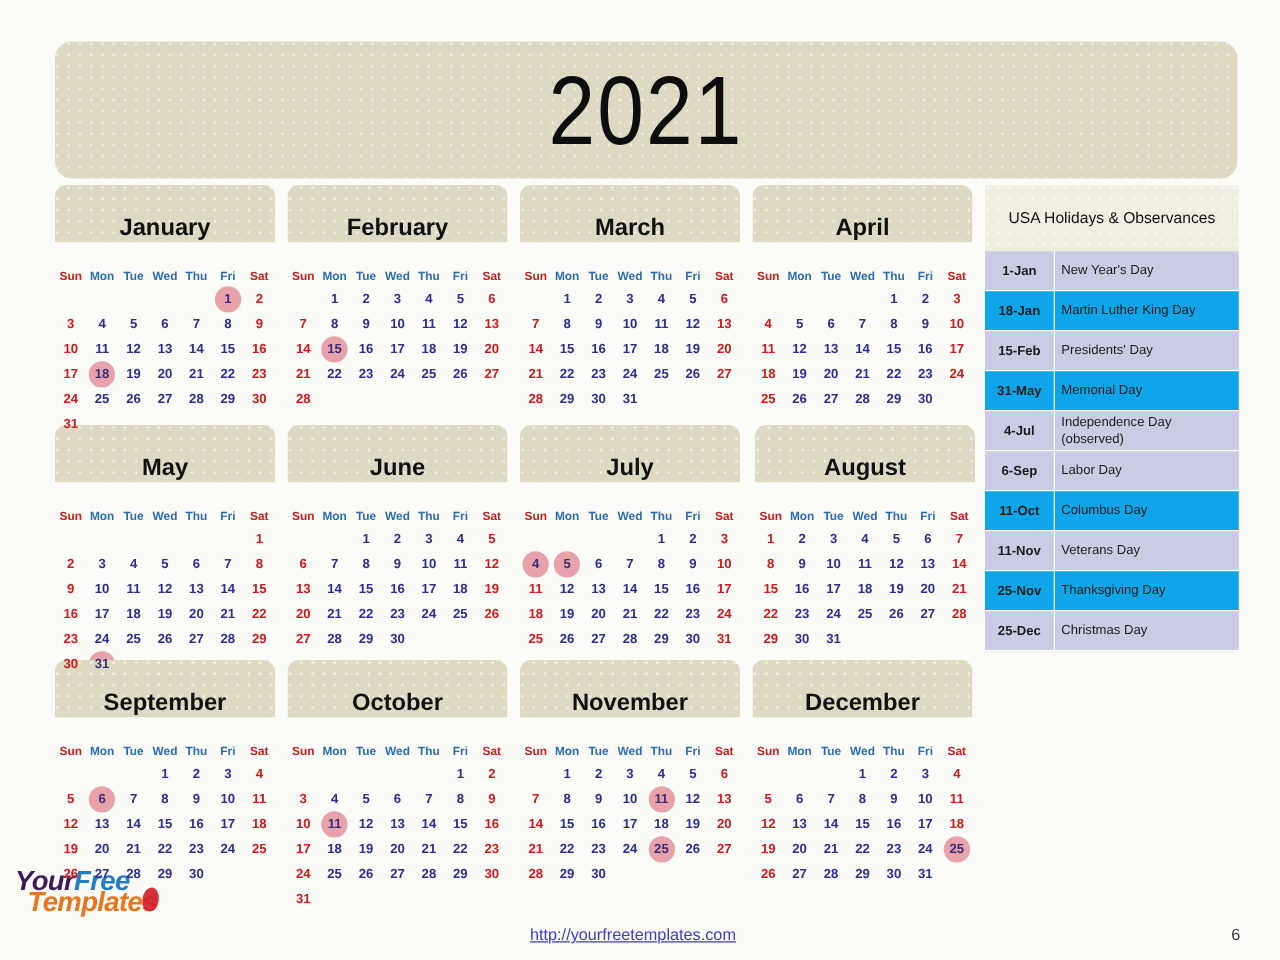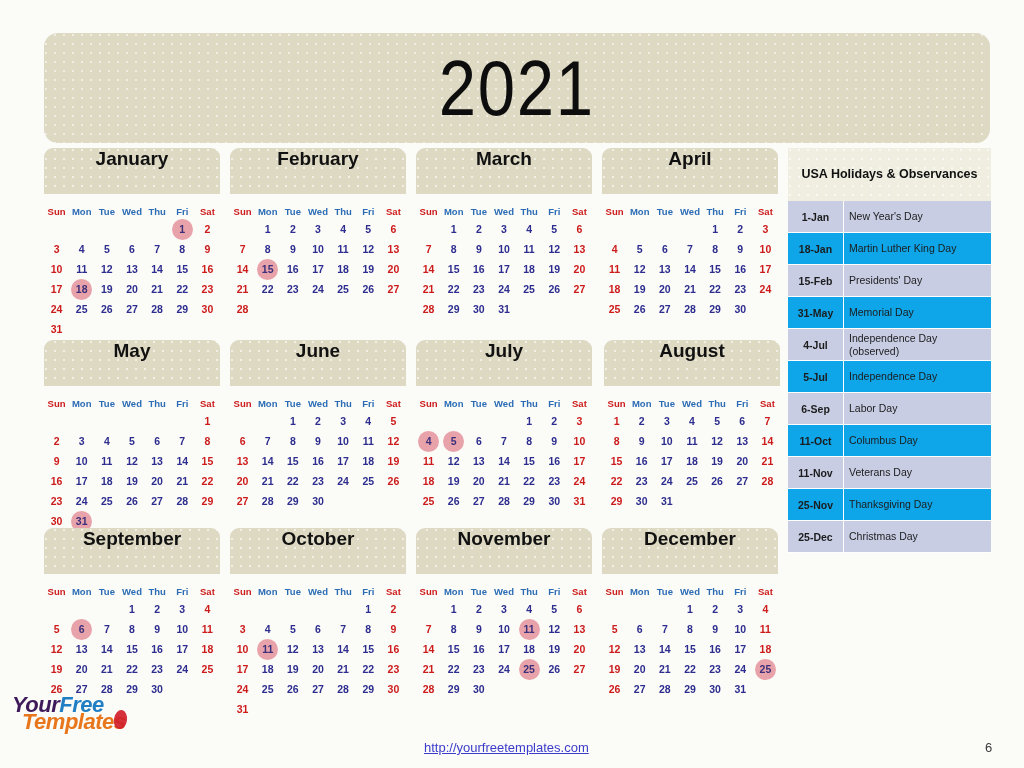--- a/index.html
+++ b/index.html
@@ -33,29 +33,29 @@
     position:absolute;left:44px;top:148px;
     width:738px;height:572px;
   }
   .month{
     position:absolute;width:176px;height:186px;
   }
   .month .hdr{
     height:46px;width:176px;
     background:#ddd9c3;
     border-radius:9px 9px 0 0;
-    display:flex;align-items:flex-start;justify-content:center;
+    display:flex;align-items:flex-end;justify-content:center;
     background-image:radial-gradient(circle at 2px 2px, rgba(255,255,255,.6) 1px, transparent 1.2px);
     background-size:9px 9px;
   }
   .month .hdr span{
     font-size:19px;font-weight:700;color:#111;
   }
   table.cal{
-    border-collapse:collapse;width:176px;table-layout:fixed;margin-top:10px;
+    border-collapse:collapse;width:176px;table-layout:fixed;margin-top:20px;
   }
   table.cal th{
     font-size:9.5px;font-weight:700;
     height:15px;padding:0;text-align:center;
     color:#2b6cb5;
   }
   table.cal th.we{color:#cc1b1b;}
   table.cal td{
     font-size:10.5px;font-weight:700;
     height:20px;padding:0;text-align:center;
@@ -74,21 +74,21 @@
 
   
   .holidays{
     position:absolute;left:788px;top:148px;width:203px;
   }
   .hol-head{
     background:#f0eee1;
     height:53px;
     display:flex;align-items:center;justify-content:center;
     text-align:center;
-    font-size:12.5px;font-weight:700;color:#111;line-height:1.35;
+    font-size:12.5px;font-weight:400;color:#111;line-height:1.35;
     background-image:radial-gradient(circle at 2px 2px, rgba(255,255,255,.6) 1px, transparent 1.2px);
     background-size:9px 9px;
     padding:0 6px;box-sizing:border-box;
   }
   table.hol{
     border-collapse:separate;border-spacing:0;width:203px;table-layout:fixed;
   }
   table.hol td{
     font-size:10.5px;color:#1c1c1c;
     height:32px;vertical-align:middle;
@@ -962,24 +962,20 @@
             <td class="name">Presidents' Day</td>
           </tr>
           <tr class="even">
             <td class="date">31-May</td>
             <td class="name">Memorial Day</td>
           </tr>
           <tr class="odd">
             <td class="date">4-Jul</td>
             <td class="name">Independence Day (observed)</td>
           </tr>
-          <tr class="even">
-            <td class="date">5-Jul</td>
-            <td class="name">Independence Day</td>
-          </tr>
           <tr class="odd">
             <td class="date">6-Sep</td>
             <td class="name">Labor Day</td>
           </tr>
           <tr class="even">
             <td class="date">11-Oct</td>
             <td class="name">Columbus Day</td>
           </tr>
           <tr class="odd">
             <td class="date">11-Nov</td>

